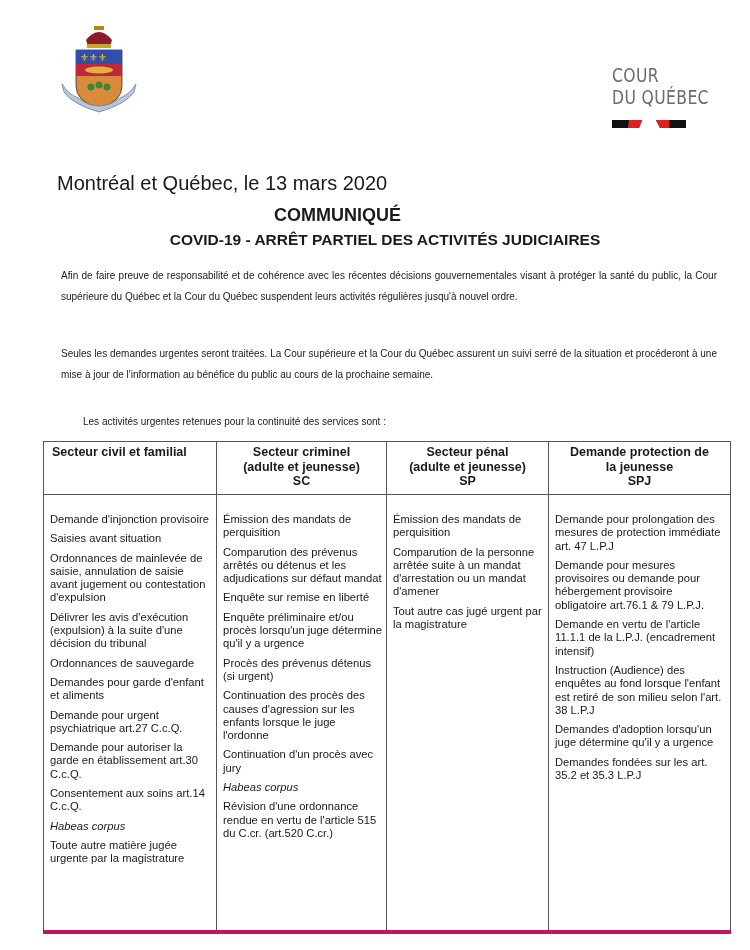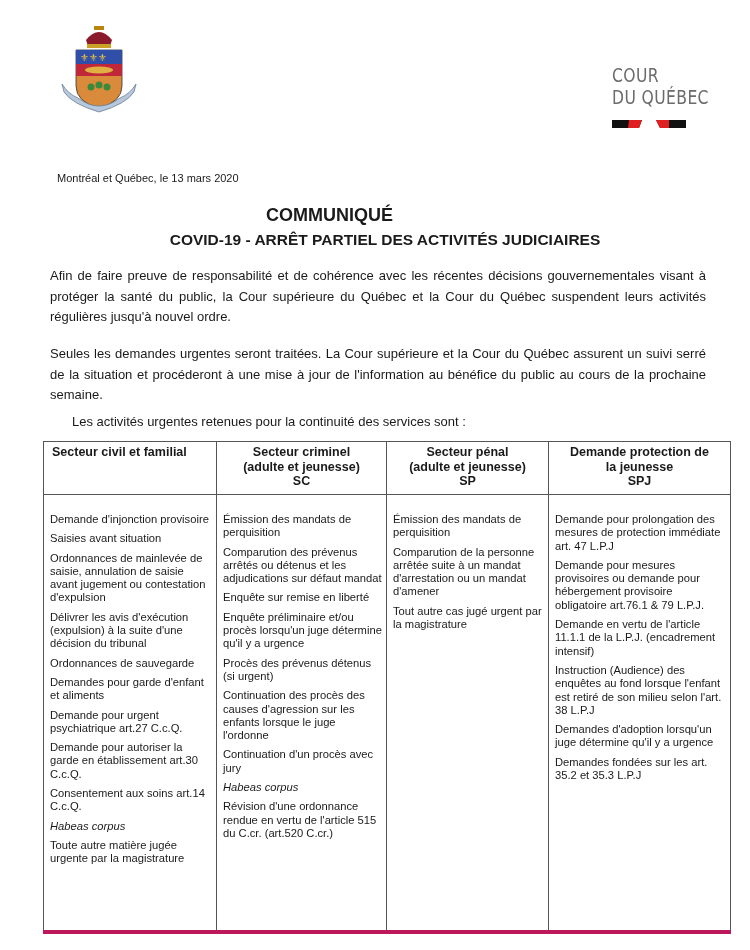--- a/index.html
+++ b/index.html
@@ -1,24 +1,24 @@
 <!DOCTYPE html>
 <html><head>
 <meta charset="utf-8">
 <style>
   html, body { margin:0; padding:0; background:#ffffff; }
   body { width:750px; height:950px; position:relative; overflow:hidden; font-family:"Liberation Sans", sans-serif; color:#1a1a1a; }
   .crest { position:absolute; left:58px; top:24px; width:82px; height:92px; }
   .logo { position:absolute; left:612px; top:64px; width:110px; }
   .logo .l1, .logo .l2 { font-family:"DejaVu Sans", sans-serif; color:#6b6b6b; font-size:20px; line-height:22px; letter-spacing:0.5px; transform:scaleX(0.78); transform-origin:left; white-space:nowrap; font-weight:normal; }
   .logo .bars { position:relative; height:8px; margin-top:6px; width:100px; }
-  .dateline { position:absolute; left:57px; top:172px; font-size:11px; }
-  .title { position:absolute; left:0; width:659px; top:205px; text-align:center; font-weight:bold; font-size:18px; }
+  .dateline { position:absolute; left:57px; top:172px; font-size:20px; }
+  .title { position:absolute; left:0; width:659px; top:205px; text-align:center; font-weight:bold; font-size:18px;padding-left:8px; }
   .subtitle { position:absolute; left:0; width:770px; top:231px; text-align:center; font-weight:bold; font-size:15.5px; }
-  .para { position:absolute; left:50px; width:656px; font-size:13px; line-height:20.5px; text-align:justify; }
+  .para { position:absolute; left:61px; width:656px; font-size:10px; line-height:20.5px; text-align:justify; }
   .p1 { top:266px; } .p2 { top:344px; } .p3 { top:412px;margin-left:22px; }
   table.main { position:absolute; left:43px; top:441px; width:687px; border-collapse:collapse; table-layout:fixed; }
   table.main th, table.main td { border:1px solid #555; vertical-align:top;margin-left:21px; }
   table.main th { font-size:12.5px; font-weight:bold; text-align:center; padding:3px 4px 2px; line-height:14.5px; height:47px; }
   table.main th.left { text-align:left; padding-left:8px; }
   table.main td { font-size:11.2px; line-height:13.3px; padding:18px 4px 20px 6px; height:397px; }
   table.main tr.body td { border-bottom:4px solid #be185d; }
   .item { margin-bottom:6px; }
   .item.it { font-style:italic; }
 </style>

